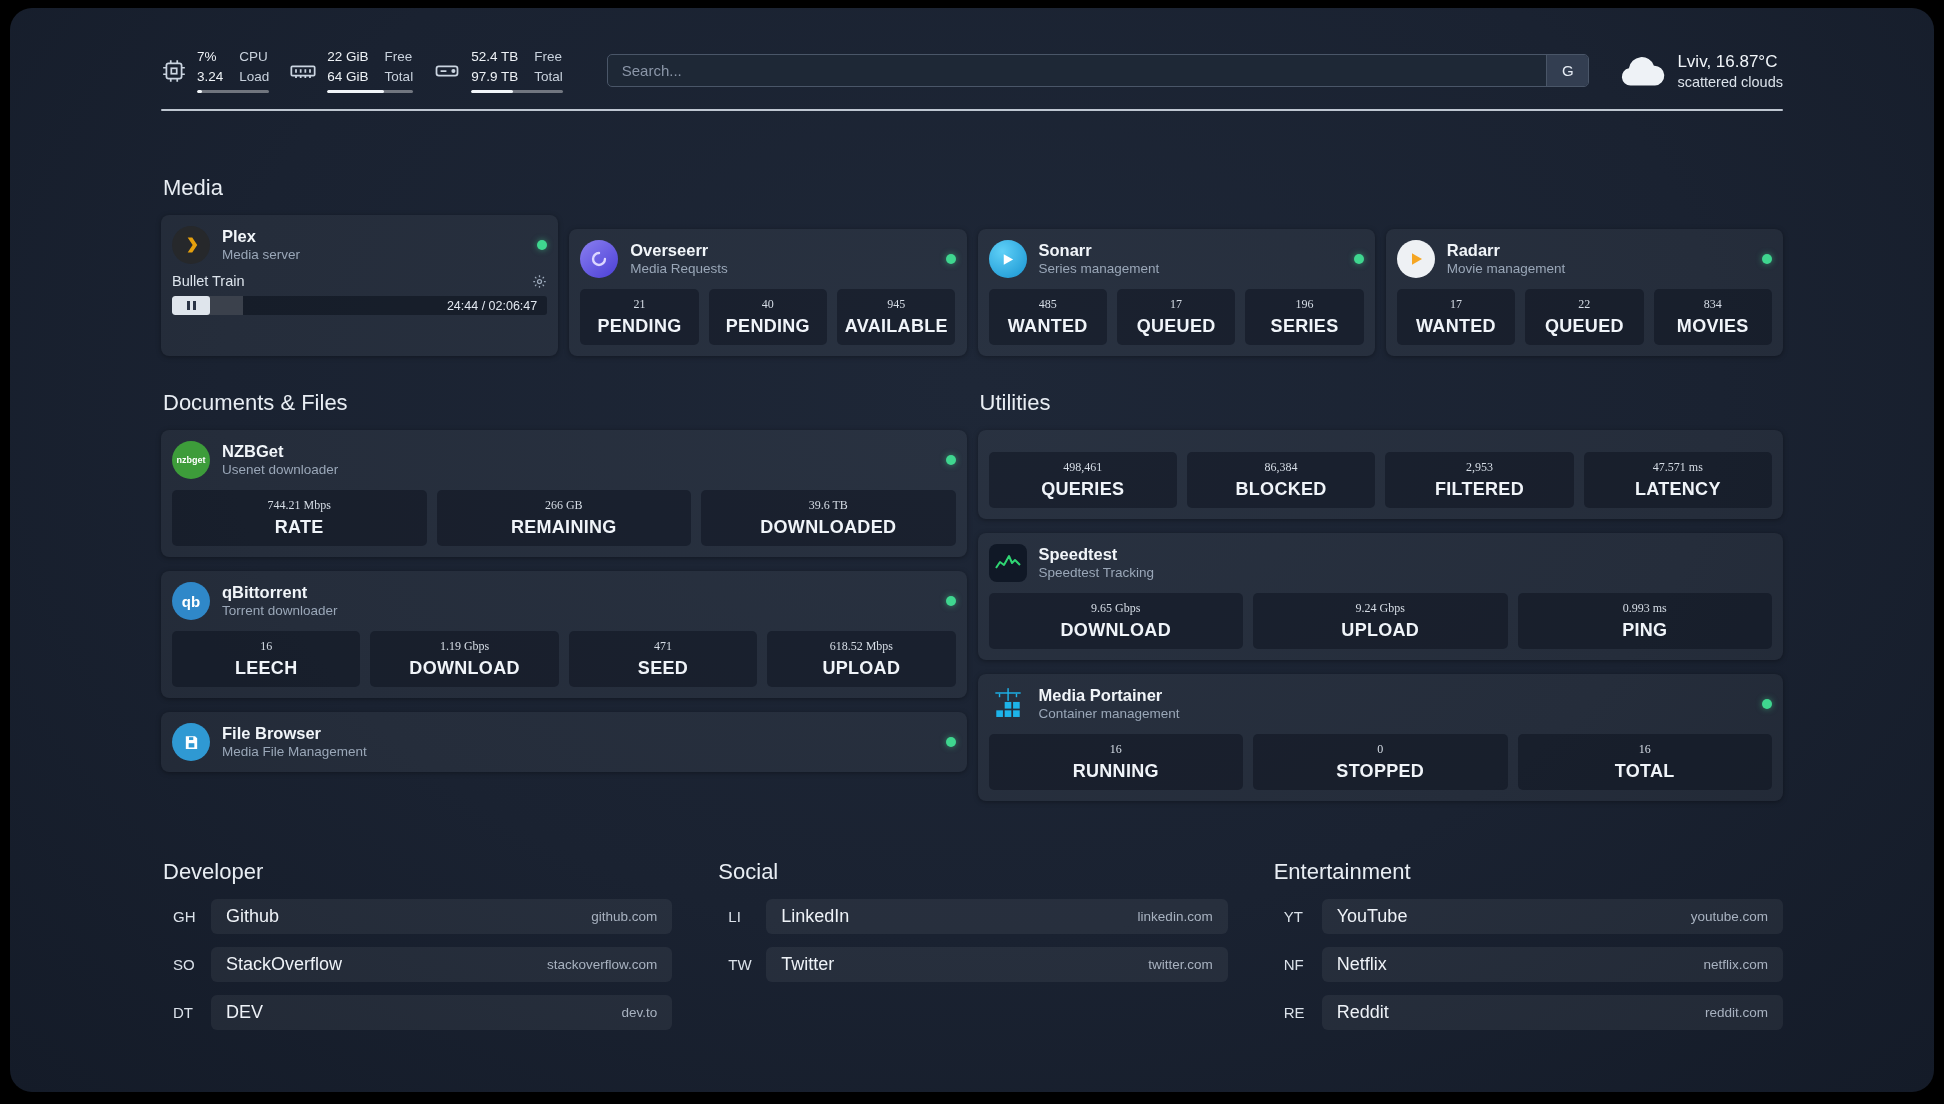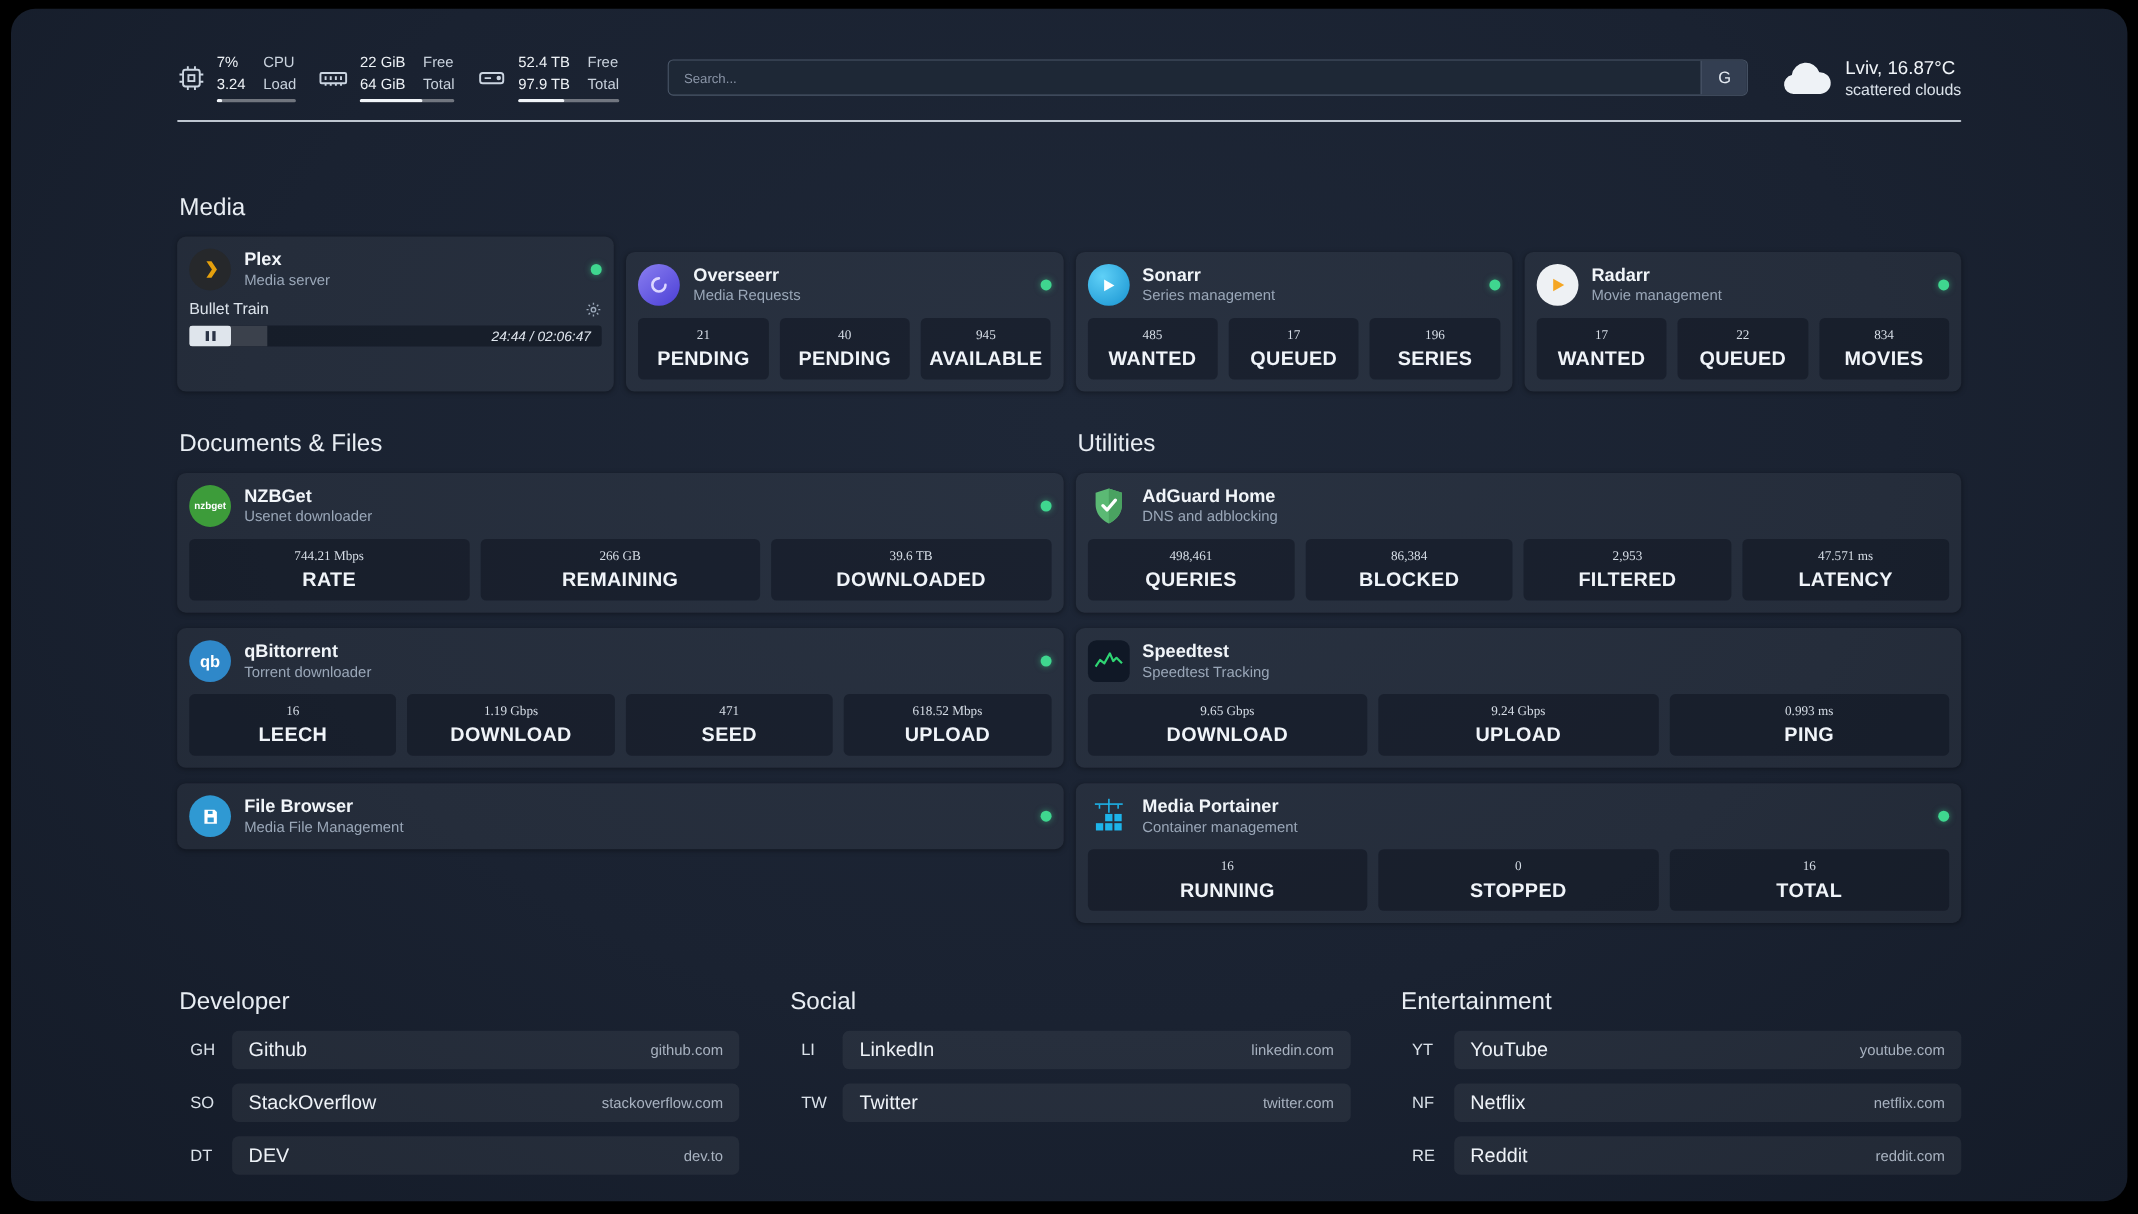--- a/index.html
+++ b/index.html
@@ -24,21 +24,21 @@
   .res-icon { color:#cbd5e1; display:flex; }
   .res-body { display:flex; flex-direction:column; }
   .res-cols { display:flex; gap:16px; font-size:13.5px; line-height:1.3; }
   .res-col { display:flex; flex-direction:column; gap:2px; color:#eef2f6; }
   .res-col.labels { color:#c9d2dd; }
   .res-bar { height:3px; background:rgba(255,255,255,.38); margin-top:5px; border-radius:2px; position:relative; overflow:hidden; }
   .res-bar i { position:absolute; left:0; top:0; bottom:0; background:#f1f5f9; border-radius:2px; }
 
   .search { flex:1; display:flex; align-items:stretch; height:33px; margin:0 30px 0 24px;
     background:#1e2836; border:1px solid #4a5668; border-radius:5px; overflow:hidden; }
-  .search input { flex:1; background:transparent; border:none; outline:none; color:#e2e8f0; font-size:12px; padding:0 14px; font-family:"Liberation Sans",sans-serif; }
+  .search input { flex:1; background:transparent; border:none; outline:none; color:#e2e8f0; font-size:15px; padding:0 14px; font-family:"Liberation Sans",sans-serif; }
   .search input::placeholder { color:#8b96a8; }
   .gbtn { width:42px; background:#333e51; border-left:1px solid #4a5668; color:#e6ecf4; display:flex; align-items:center; justify-content:center; font-size:15px; cursor:pointer; }
 
   .weather { display:flex; align-items:center; gap:12px; }
   .weather-lines { display:flex; flex-direction:column; gap:2px; }
   .weather-loc { font-size:17px; color:#f1f5f9; }
   .weather-cond { font-size:14.5px; color:#dbe2ea; }
 
   .divider { height:2px; background:#d0d8e2; opacity:.9; border-radius:1px; margin-top:16px; }
 
@@ -66,21 +66,21 @@
   .tile { background:rgba(8,13,23,.42); border-radius:5px; height:56px;
     display:flex; flex-direction:column; align-items:center; justify-content:center; gap:4px; }
   .tile .v { font-size:12px; color:#d6dde6;font-family:Liberation Serif, serif; }
   .tile .l { font-size:18px; font-weight:700; letter-spacing:.3px; color:#f0f4f9; }
 
   
   .player { margin-top:9px; }
   .player-top { display:flex; align-items:center; justify-content:space-between; }
   .player-title { font-size:14.5px; color:#dde4ec; }
   .gear { display:flex; color:#9aa7b8; cursor:pointer; }
-  .player-bar { position:relative; height:19px; background:rgba(8,13,23,.5); border-radius:3px; margin-top:7px; overflow:hidden;font-style:italic; }
+  .player-bar { position:relative; height:19px; background:rgba(8,13,23,.5); border-radius:3px; margin-top:7px; overflow:hidden; }
   .player-fill { position:absolute; left:0; top:0; bottom:0; background:rgba(226,232,240,.18); }
   .pause-btn { position:absolute; left:0; top:0; bottom:0; width:38px; background:#dfe5ec; border-radius:3px;
     display:flex; align-items:center; justify-content:center; gap:3px; cursor:pointer; }
   .pause-btn i { width:3px; height:9px; background:#2b3446; }
   .player-time { position:absolute; right:10px; top:50%; transform:translateY(-50%); font-size:12.5px; color:#e2e8f0; }
 
   
   .columns { display:grid; grid-template-columns:1fr 1fr; gap:11px; align-items:start; margin-top:34px; }
 
   
@@ -402,33 +402,20 @@
             </div>
             <span class="dot"></span>
           </div>
         </div>
       </div>
 
       <div class="col">
         <div class="section-title">Utilities</div>
 
         <div class="card">
-          <div class="card-header">
-            <span class="app-icon bare">
-              <svg width="32" height="36" viewBox="0 0 24 26">
-                <path d="M12 1l9 3v8c0 6-3.8 10.4-9 13C6.8 22.4 3 18 3 12V4z" fill="#5bb974"></path>
-                <path d="M12 1l9 3v8c0 6-3.8 10.4-9 13z" fill="#4aa261"></path>
-                <path d="M8 12.8l2.8 2.9L16.5 9" stroke="#fff" stroke-width="2.2" fill="none" stroke-linecap="round" stroke-linejoin="round"></path>
-              </svg>
-            </span>
-            <div class="card-titles">
-              <div class="card-name">AdGuard Home</div>
-              <div class="card-sub">DNS and adblocking</div>
-            </div>
-          </div>
           <div class="tiles c4">
             <div class="tile">
               <span class="v">498,461</span>
               <span class="l">QUERIES</span>
             </div>
             <div class="tile">
               <span class="v">86,384</span>
               <span class="l">BLOCKED</span>
             </div>
             <div class="tile">

